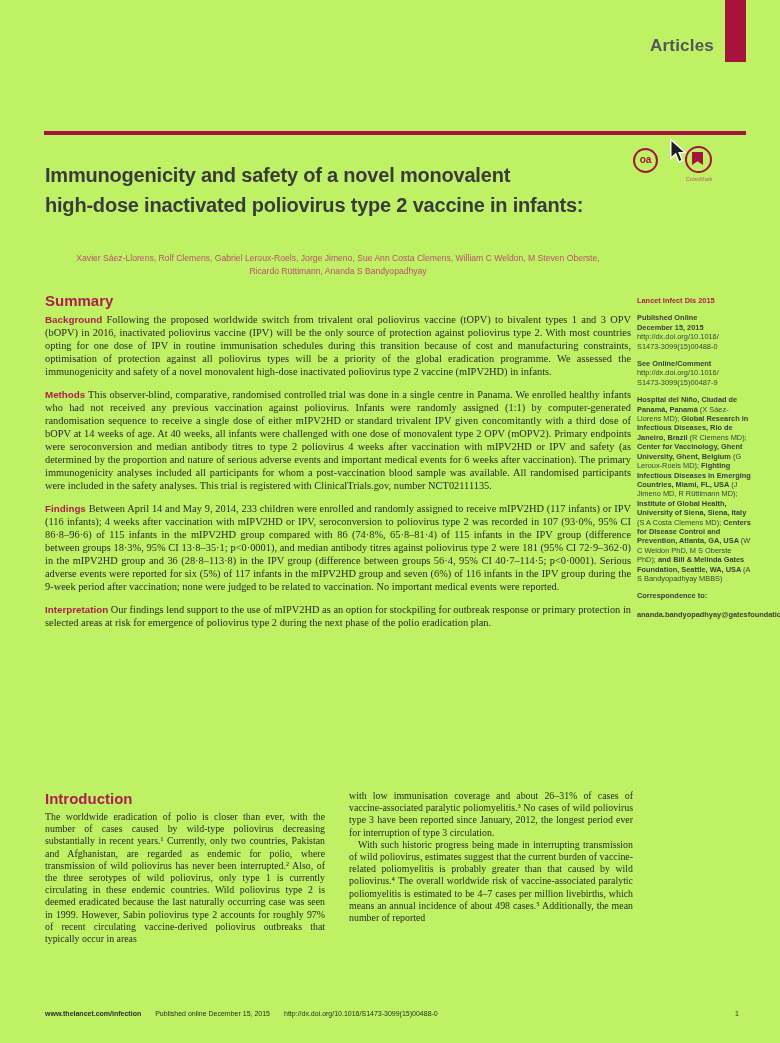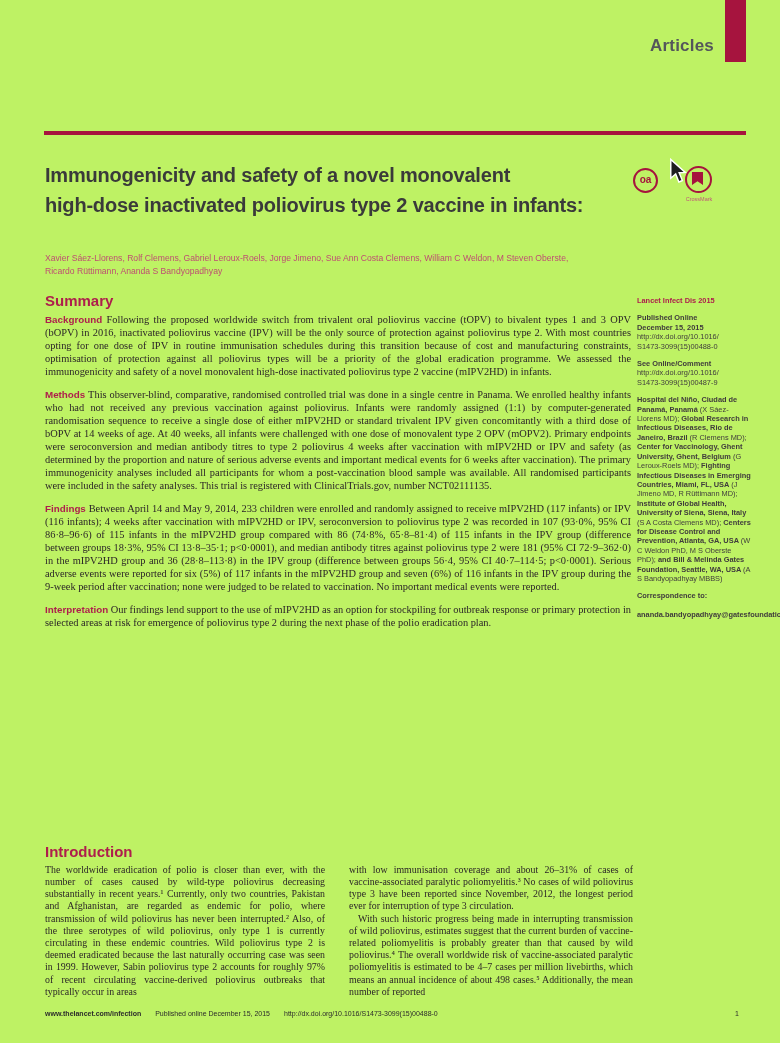--- a/index.html
+++ b/index.html
@@ -6,43 +6,43 @@
   .page{position:relative;width:780px;height:1043px;background:#bef264;overflow:hidden;
         font-family:"Liberation Serif",serif;color:#2b2627;}
   
   .corner-bar{position:absolute;left:725px;top:0;width:21px;height:62px;background:#A6143E;}
   .articles-label{position:absolute;top:36px;right:66px;font-family:"Liberation Sans",sans-serif;
         font-weight:bold;font-size:17px;color:#54565B;letter-spacing:.2px;}
   .title-rule{position:absolute;left:44px;top:131px;width:702px;height:4px;background:#A6143E;}
   
   .title{position:absolute;left:45px;top:160px;width:575px;font-family:"Liberation Sans",sans-serif;
         font-weight:bold;font-size:20px;line-height:30px;color:#3a3a3a;letter-spacing:-.2px;}
-  .title-icons{position:absolute;left:633px;top:164px;width:110px;height:48px;}
+  .title-icons{position:absolute;left:633px;top:144px;width:110px;height:48px;}
   .oa-circle{position:absolute;left:0;top:4px;width:25px;height:25px;border:2.5px solid #A6143E;
         border-radius:50%;box-sizing:border-box;text-align:center;color:#A6143E;
         font-family:"Liberation Sans",sans-serif;font-weight:bold;font-size:10px;line-height:20px;}
   .cm-circle{position:absolute;left:52px;top:2px;width:27px;height:27px;border:2.5px solid #A6143E;
         border-radius:50%;box-sizing:border-box;}
   .cm-inner{position:absolute;left:5px;top:4px;width:11px;height:13px;background:#A6143E;
         clip-path:polygon(0 0,100% 0,100% 100%,50% 72%,0 100%);}
   .cm-caption{position:absolute;left:48px;top:32px;width:36px;text-align:center;color:#C05A77;
         font-family:"Liberation Sans",sans-serif;font-size:5.5px;}
   .cursor{position:absolute;left:33px;top:-6px;}
   
   .authors{position:absolute;left:45px;top:252px;width:586px;font-family:"Liberation Sans",sans-serif;
-        font-size:8.6px;line-height:12.5px;color:#BE4E72;}
+        font-size:8.6px;line-height:12.5px;color:#BE4E72;text-align:center;}
   
   .summary{position:absolute;left:45px;top:292px;width:586px;}
   .sec-heading{font-family:"Liberation Sans",sans-serif;font-weight:bold;font-size:15px;
         color:#AE1E4C;margin:0 0 4px 0;}
   .summary p{font-size:10.4px;line-height:13px;margin:0 0 10px 0;text-align:justify;}
   .lead{font-family:"Liberation Sans",sans-serif;font-weight:bold;color:#AE1E4C;font-size:9.8px;}
   
   .intro{position:absolute;left:45px;top:790px;width:588px;height:208px;overflow:hidden;
-        display:flex;gap:24px;align-items:flex-end;}
+        display:flex;gap:24px;}
   .col-l{width:284px;} .col-r{width:288px;}
   .intro p{font-size:9.9px;line-height:12.2px;margin:0;text-align:justify;}
   .intro .indent{text-indent:9px;}
   .intro .sec-heading{margin:0 0 4px 0;}
   
   .mnotes{position:absolute;left:637px;top:296px;width:114px;font-family:"Liberation Sans",sans-serif;
         font-size:7.4px;line-height:9.4px;color:#3f3b3c;}
   .mnotes .blk{margin:0 0 8px 0;}
   .mn-red{color:#AE1E4C;font-weight:bold;}
   .mn-b{font-weight:bold;}
@@ -102,21 +102,21 @@
       <span>Our findings lend support to the use of mIPV2HD as an option for stockpiling for outbreak response or primary protection in selected areas at risk for emergence of poliovirus type 2 during the next phase of the polio eradication plan.</span>
     </p>
   </div>
 
   <div class="intro">
     <div class="col-l">
       <div class="sec-heading">Introduction</div>
       <p>The worldwide eradication of polio is closer than ever, with the number of cases caused by wild-type poliovirus decreasing substantially in recent years.¹ Currently, only two countries, Pakistan and Afghanistan, are regarded as endemic for polio, where transmission of wild poliovirus has never been interrupted.² Also, of the three serotypes of wild poliovirus, only type 1 is currently circulating in these endemic countries. Wild poliovirus type 2 is deemed eradicated because the last naturally occurring case was seen in 1999. However, Sabin poliovirus type 2 accounts for roughly 97% of recent circulating vaccine-derived poliovirus outbreaks that typically occur in areas</p>
     </div>
     <div class="col-r">
-      <p>with low immunisation coverage and about 26–31% of cases of vaccine-associated paralytic poliomyelitis.³ No cases of wild poliovirus type 3 have been reported since November, 2012, the longest period ever for interruption of type 3 circulation.</p>
+      <p>with low immunisation coverage and about 26–31% of cases of vaccine-associated paralytic poliomyelitis.³ No cases of wild poliovirus type 3 have been reported since January, 2012, the longest period ever for interruption of type 3 circulation.</p>
       <p class="indent">With such historic progress being made in interrupting transmission of wild poliovirus, estimates suggest that the current burden of vaccine-related poliomyelitis is probably greater than that caused by wild poliovirus.⁴ The overall worldwide risk of vaccine-associated paralytic poliomyelitis is estimated to be 4–7 cases per million livebirths, which means an annual incidence of about 498 cases.⁵ Additionally, the mean number of reported</p>
     </div>
   </div>
 
   <div class="mnotes">
     <div class="blk">
       <span class="mn-red">Lancet Infect Dis 2015</span>
     </div>
     <div class="blk">
       <span class="mn-b">Published Online</span><br>

